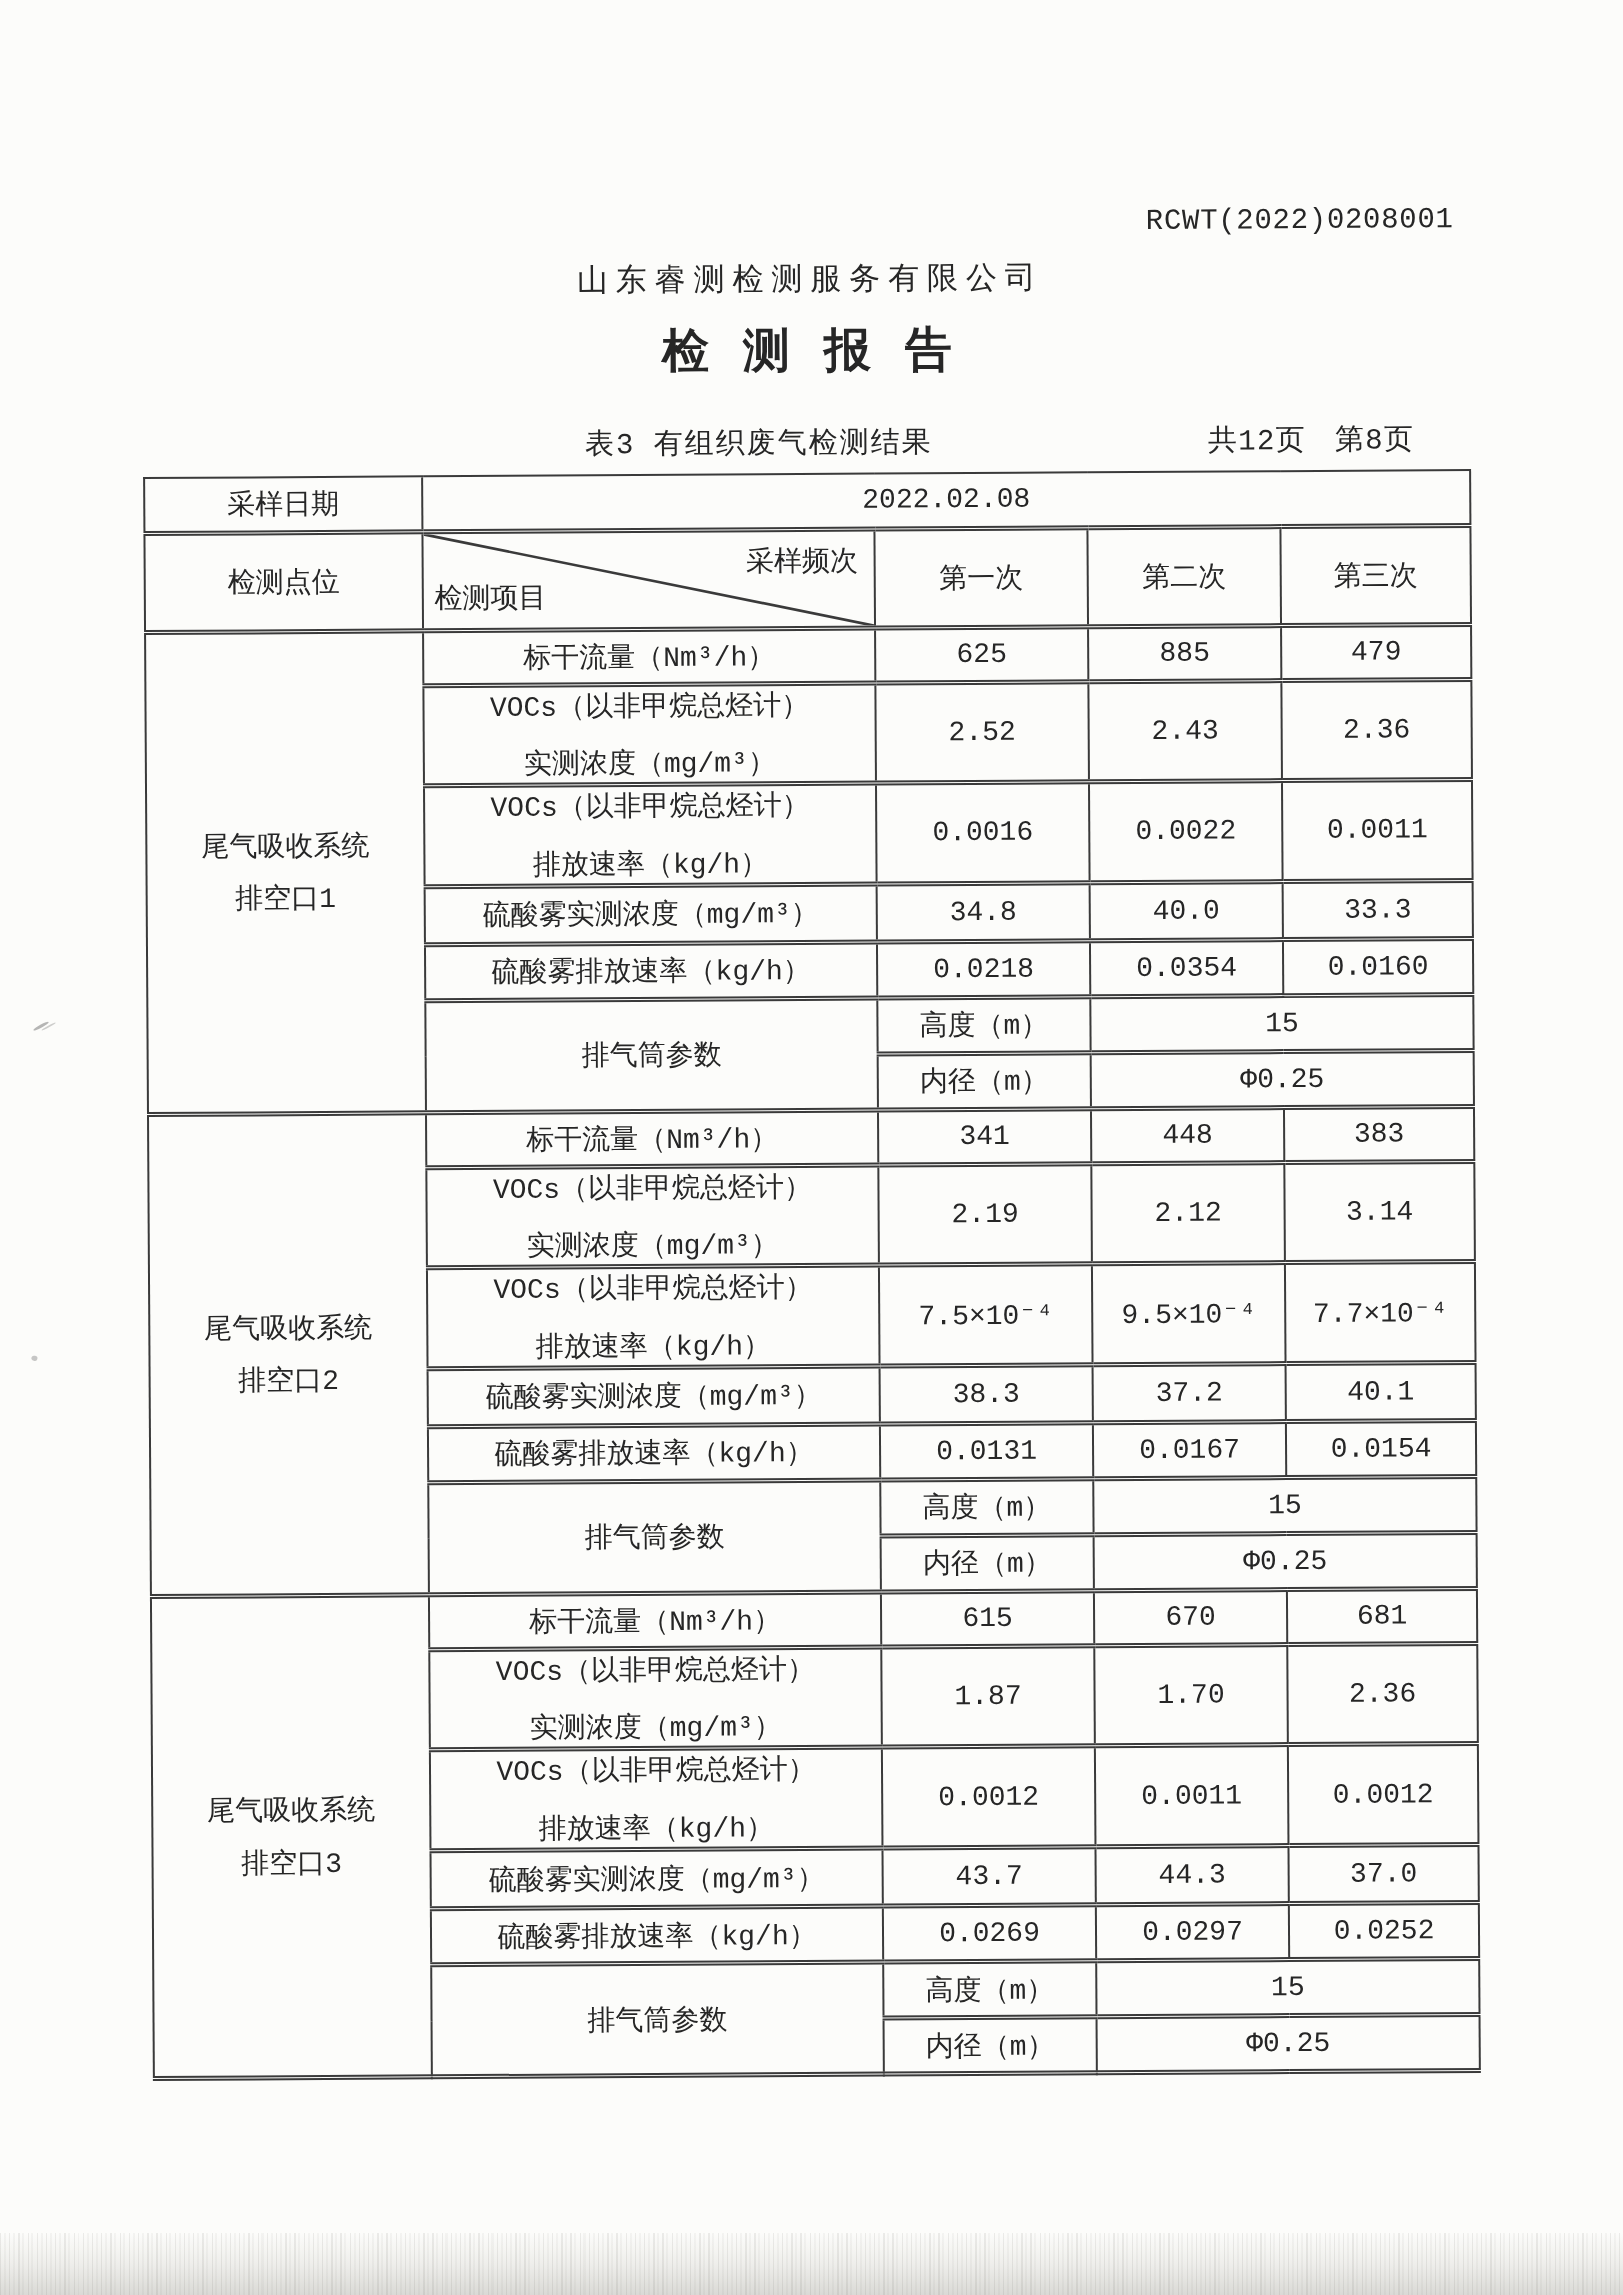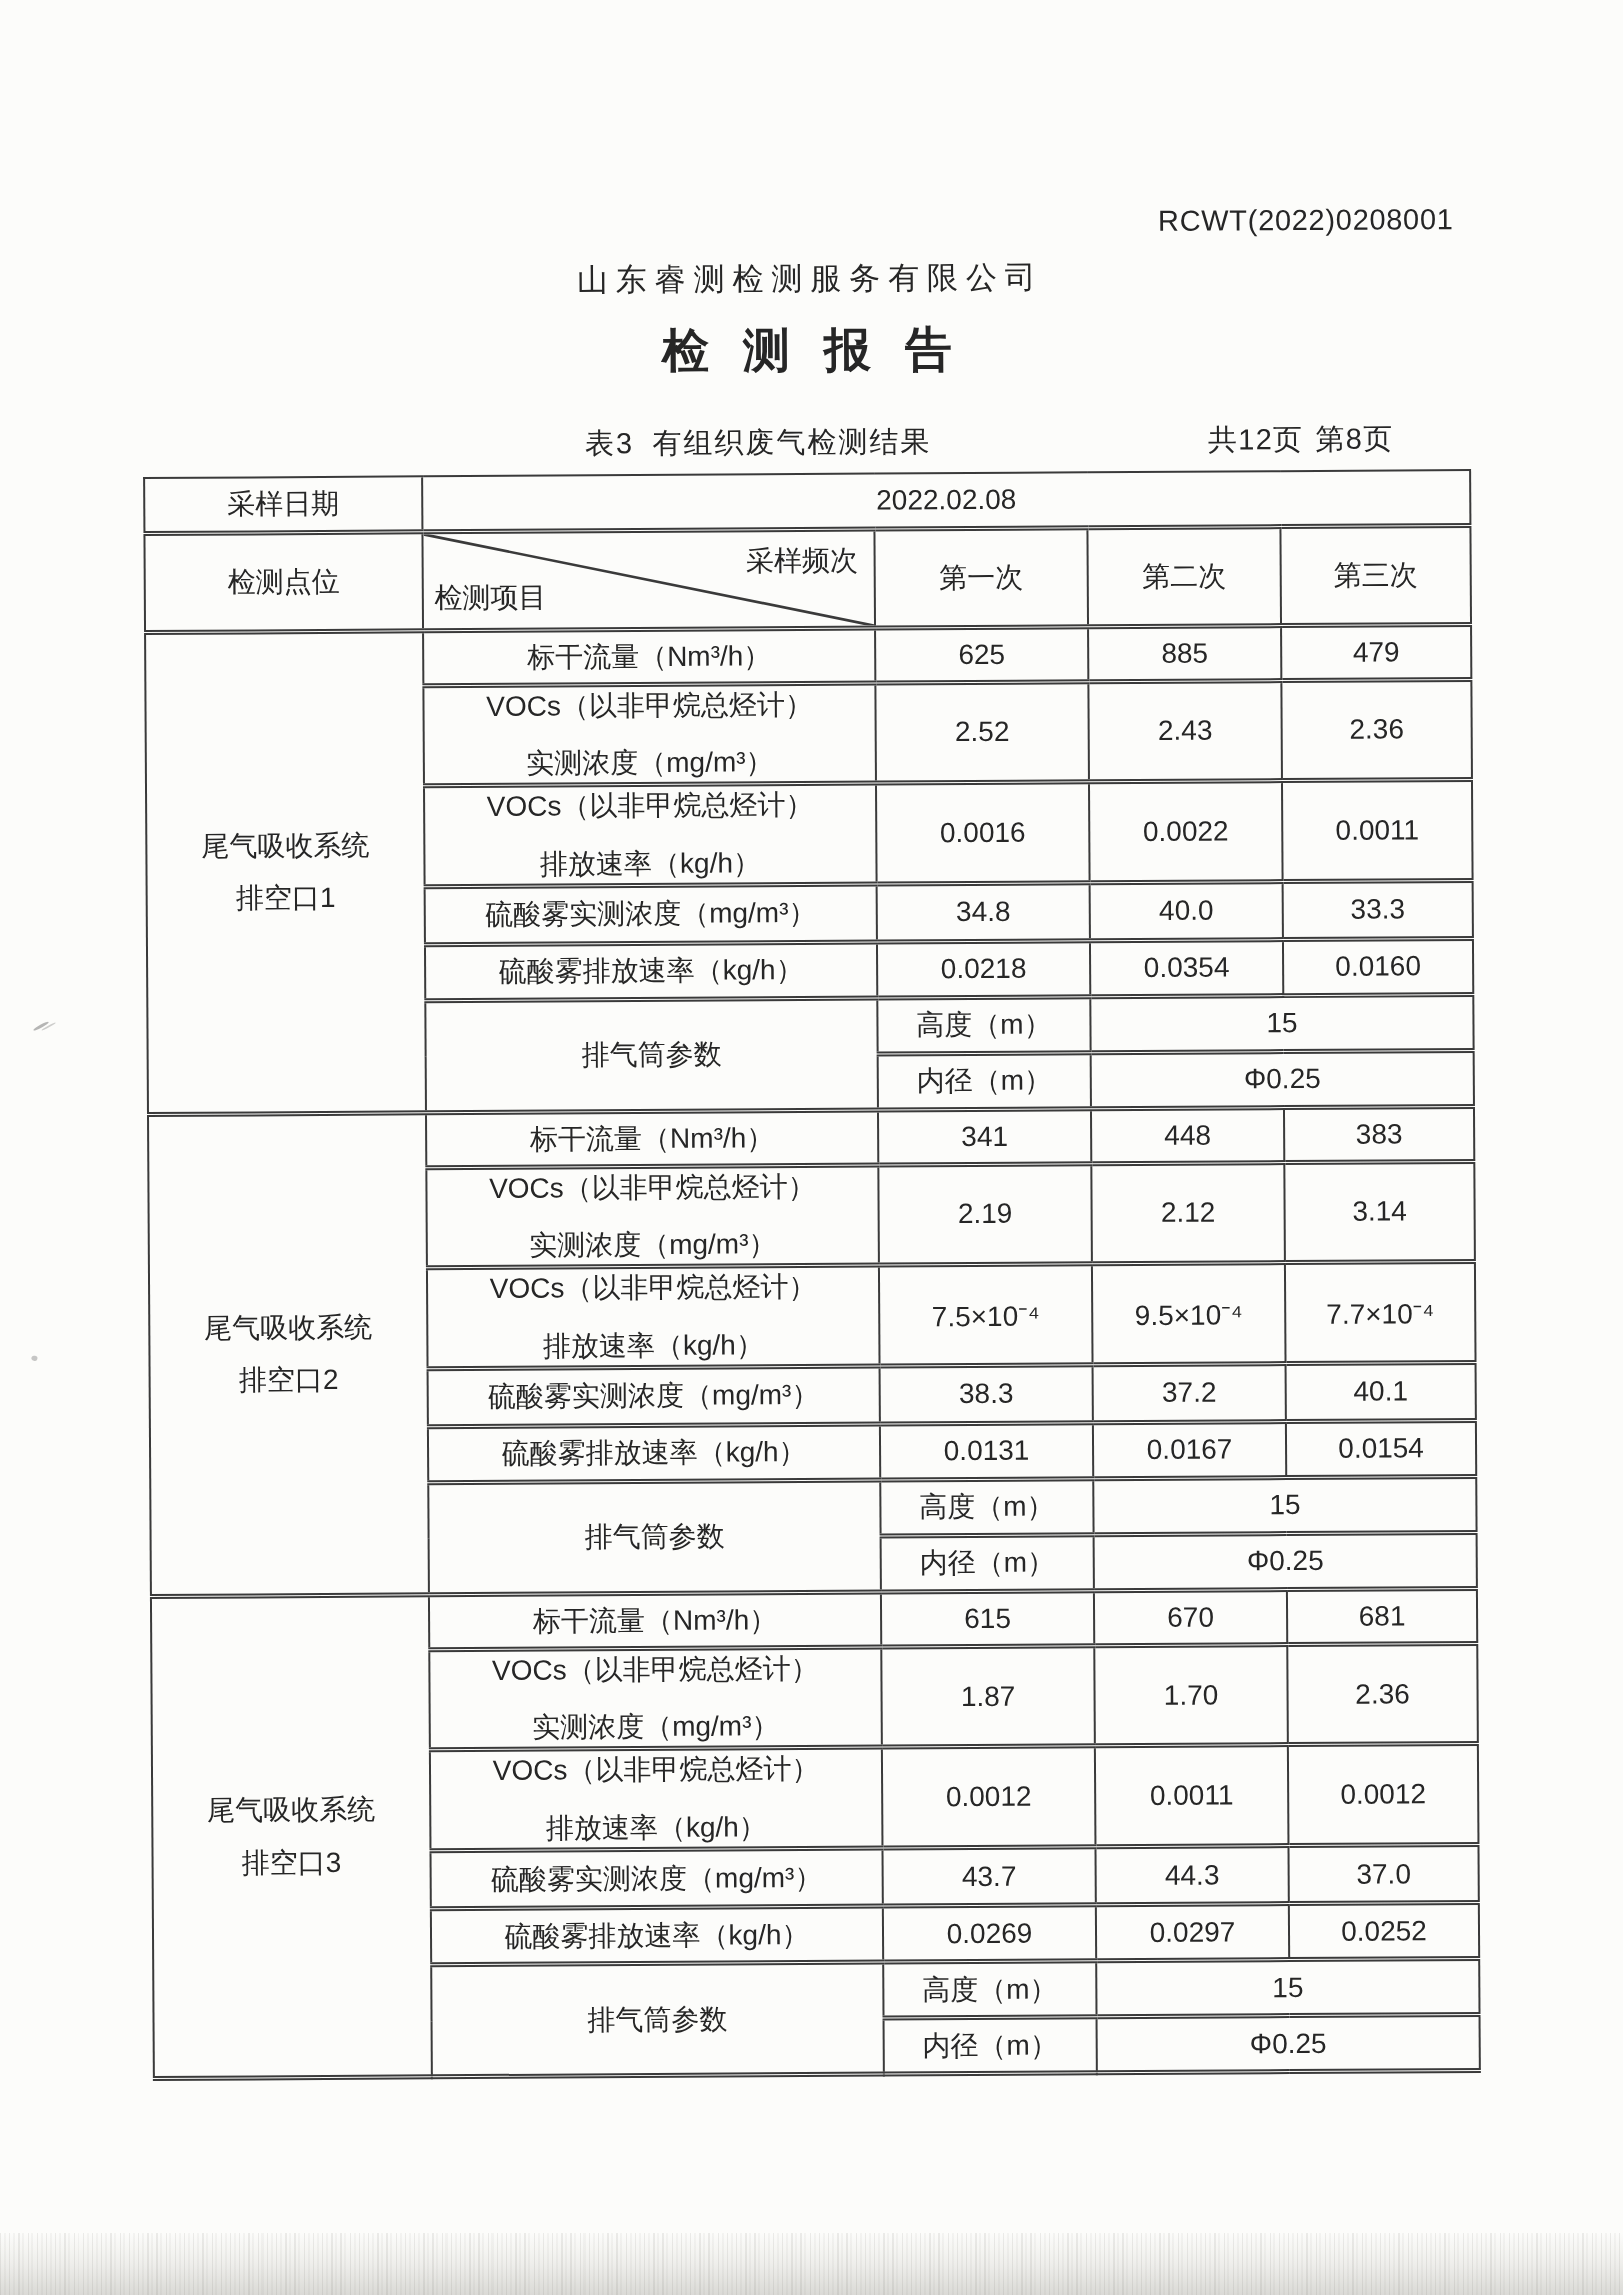--- a/index.html
+++ b/index.html
@@ -1,32 +1,32 @@
 <!DOCTYPE html>
 <html style="font-size:10.5px"><head>
 <meta charset="utf-8">
 <style>
   html,body { margin:0; padding:0; background:#e8e8e6; }
   .page {
     position:relative; width:1623px; height:2295px;
     background:#fcfcfa; overflow:hidden;
-    font-family:Liberation Sans, sans-serif;
+    font-family:Liberation Mono, monospace;
     color:#262626;
   }
   .skew { position:absolute; inset:0; transform:rotate(-0.35deg); transform-origin:812px 1113px; }
 
   .report-no { position:absolute; top:207px; right:164px; font-size:29px; letter-spacing:0.7px; }
   .company   { position:absolute; top:258px; left:0; width:100%; text-align:center;
                font-size:31px; letter-spacing:7.9px; transform:translateX(3.9px); }
   .title     { position:absolute; top:319px; left:0; width:100%; text-align:center;
                font-size:47px; font-weight:700; letter-spacing:34px; transform:translateX(17px); }
   .caption   { position:absolute; top:423px; left:589px; font-size:29px; letter-spacing:2px; }
   .caption .pfx { margin-right:18.3px;text-align:center; }
   .pages     { position:absolute; top:423px; left:1212px; font-size:29px; letter-spacing:1.3px; }
-  .pages .pcur { margin-left:12px;text-align:center; }
+  .pages .pcur { margin-left:29px;text-align:center; }
 
   table.rtable {
     position:absolute; top:473px; left:147px; width:1325px;
     border-collapse:collapse; table-layout:fixed;
     font-size:28px;
     border:2px solid #3a3a3a; border-top:2.6px solid #3a3a3a; border-bottom:5.9px double #3a3a3a;
   }
   .rtable td {
     border-left:2px solid #3a3a3a;
     border-top:5.2px double #3a3a3a;

